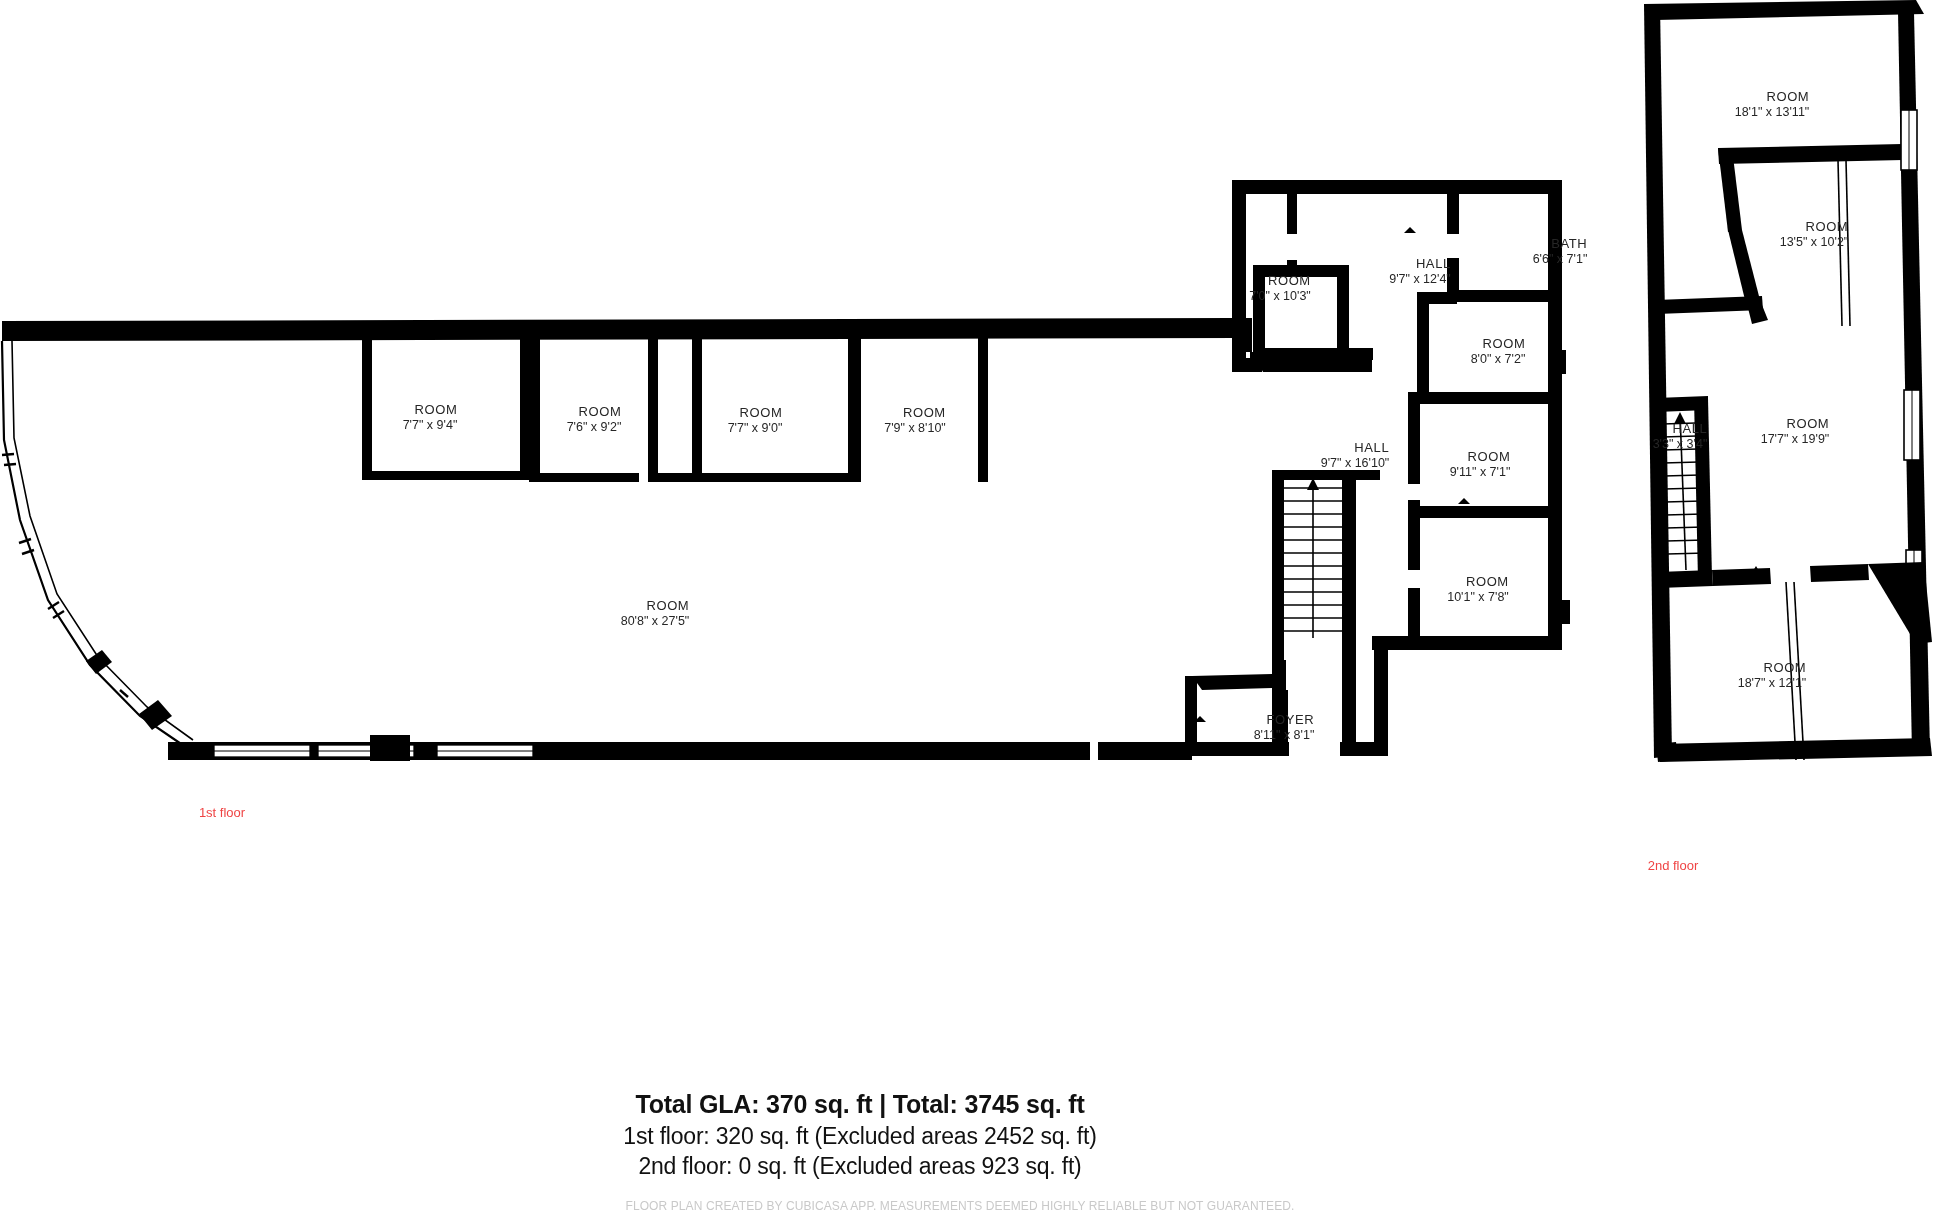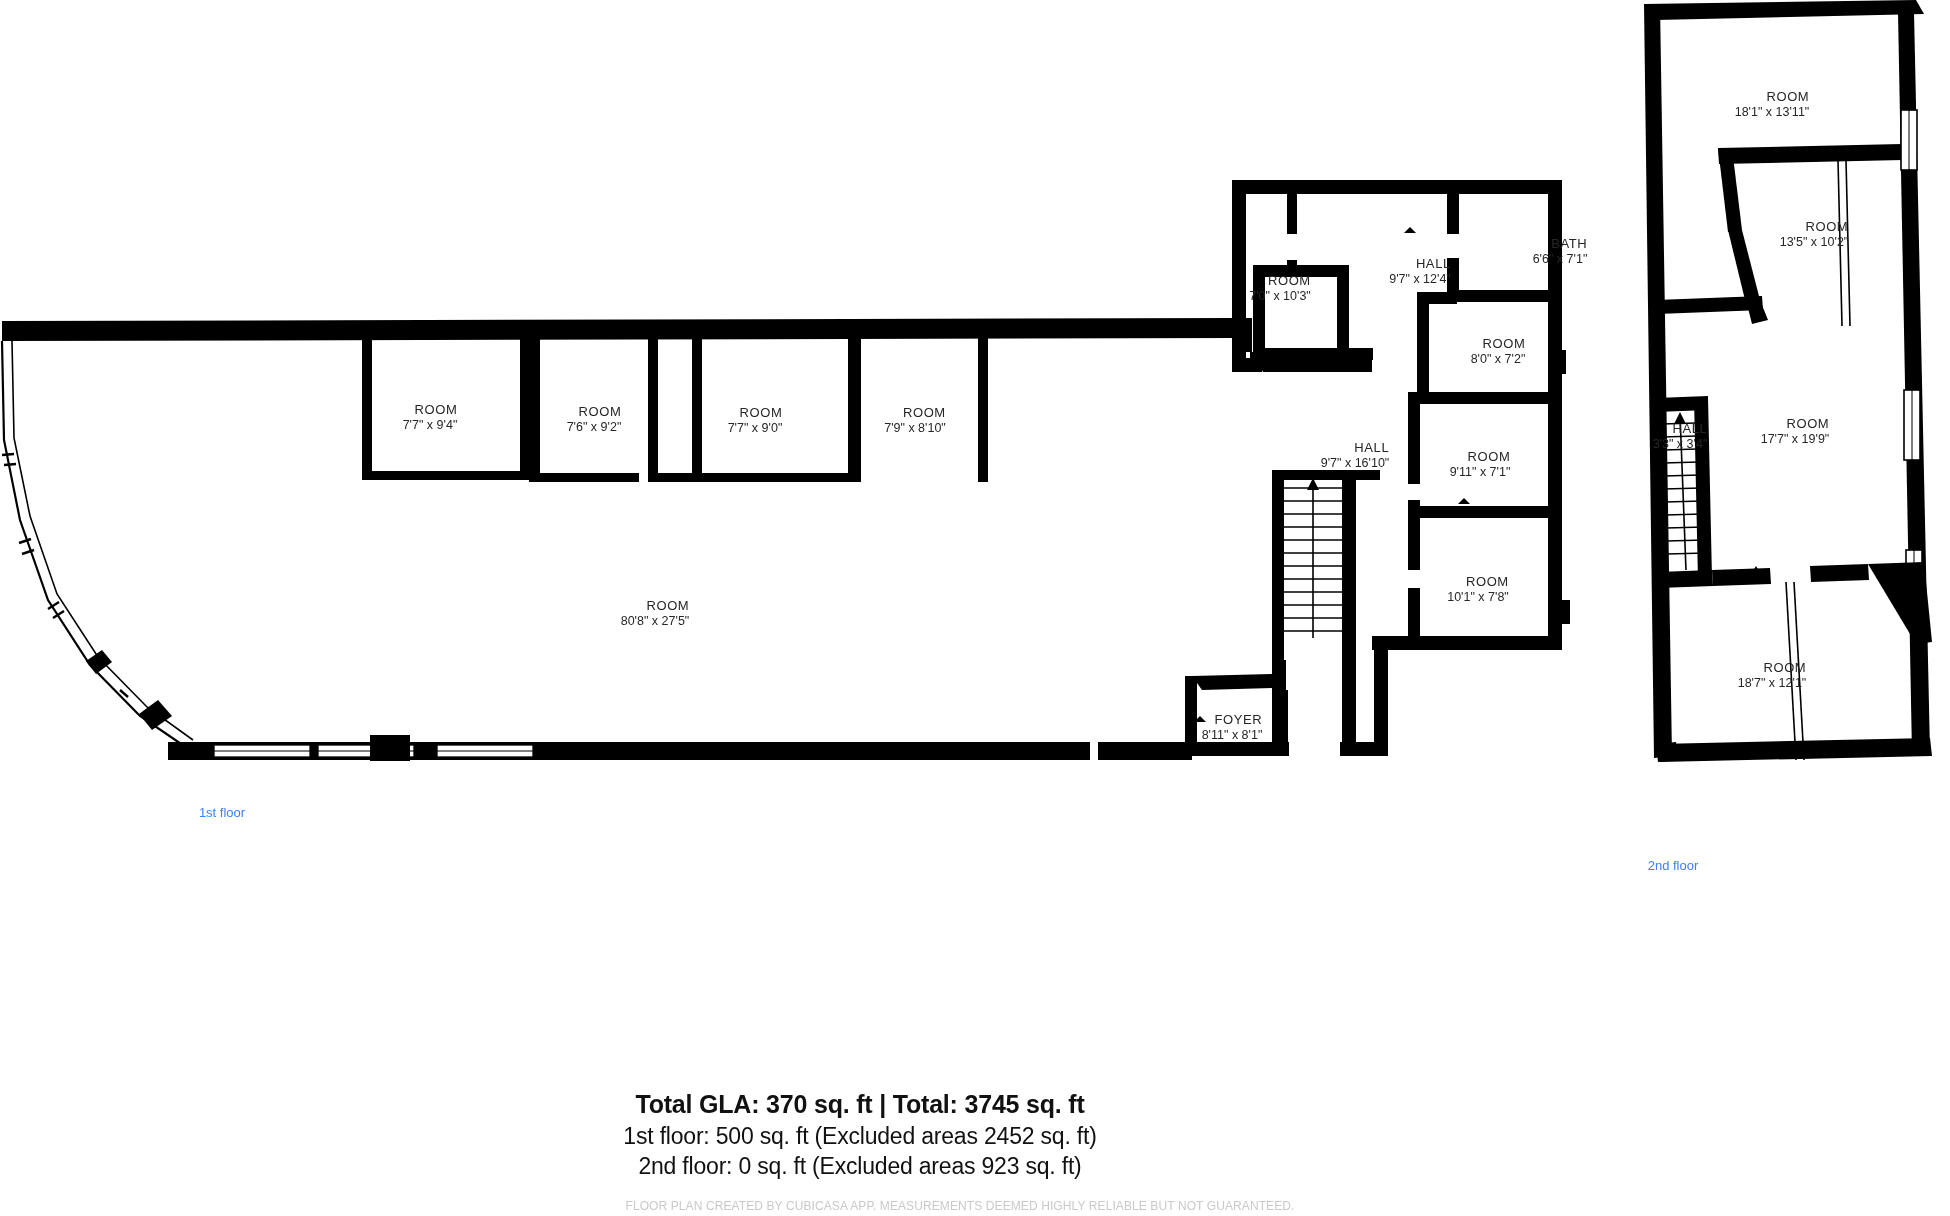--- a/index.html
+++ b/index.html
@@ -42,21 +42,21 @@
     color: #262626;
   }
   .rm-dims {
     display: block;
     font-size: 12.5px;
     color: #262626;
   }
   .floor-caption {
     position: absolute;
     font-size: 13px;
-    color: #3b82f6;
+    color: #ef4444;
     transform: translate(-50%, -50%);
     white-space: nowrap;
   }
   #summary {
     position: absolute;
     left: 0;
     width: 1720px;
     text-align: center;
   }
   .sum-title {
@@ -337,21 +337,21 @@
     <span class="rm-dims">9'7" x 16'10"</span>
   </div>
   <div class="rm-label" style="left:1480px; top:465px;">
     <span class="rm-name">ROOM</span>
     <span class="rm-dims">9'11" x 7'1"</span>
   </div>
   <div class="rm-label" style="left:1478px; top:590px;">
     <span class="rm-name">ROOM</span>
     <span class="rm-dims">10'1" x 7'8"</span>
   </div>
-  <div class="rm-label" style="left:1232px; top:728px;">
+  <div class="rm-label" style="left:1284px; top:728px;">
     <span class="rm-name">FOYER</span>
     <span class="rm-dims">8'11" x 8'1"</span>
   </div>
 
   <div class="rm-label" style="left:1772px; top:105px;">
     <span class="rm-name">ROOM</span>
     <span class="rm-dims">18'1" x 13'11"</span>
   </div>
   <div class="rm-label" style="left:1814px; top:235px;">
     <span class="rm-name">ROOM</span>
@@ -368,19 +368,19 @@
   <div class="rm-label" style="left:1772px; top:676px;">
     <span class="rm-name">ROOM</span>
     <span class="rm-dims">18'7" x 12'1"</span>
   </div>
 
   <div class="floor-caption" style="left:222px; top:812px;">1st floor</div>
   <div class="floor-caption" style="left:1673px; top:865px;">2nd floor</div>
 
   <div id="summary" style="top:1090px;">
     <p class="sum-title">Total GLA: 370 sq. ft | Total: 3745 sq. ft</p>
-    <p class="sum-line">1st floor: 500 sq. ft (Excluded areas 2452 sq. ft)</p>
+    <p class="sum-line">1st floor: 320 sq. ft (Excluded areas 2452 sq. ft)</p>
     <p class="sum-line">2nd floor: 0 sq. ft (Excluded areas 923 sq. ft)</p>
   </div>
 
   <div class="disclaimer" style="top:1199px;">FLOOR PLAN CREATED BY CUBICASA APP. MEASUREMENTS DEEMED HIGHLY RELIABLE BUT NOT GUARANTEED.</div>
 
 </div>
 
 </body></html>

